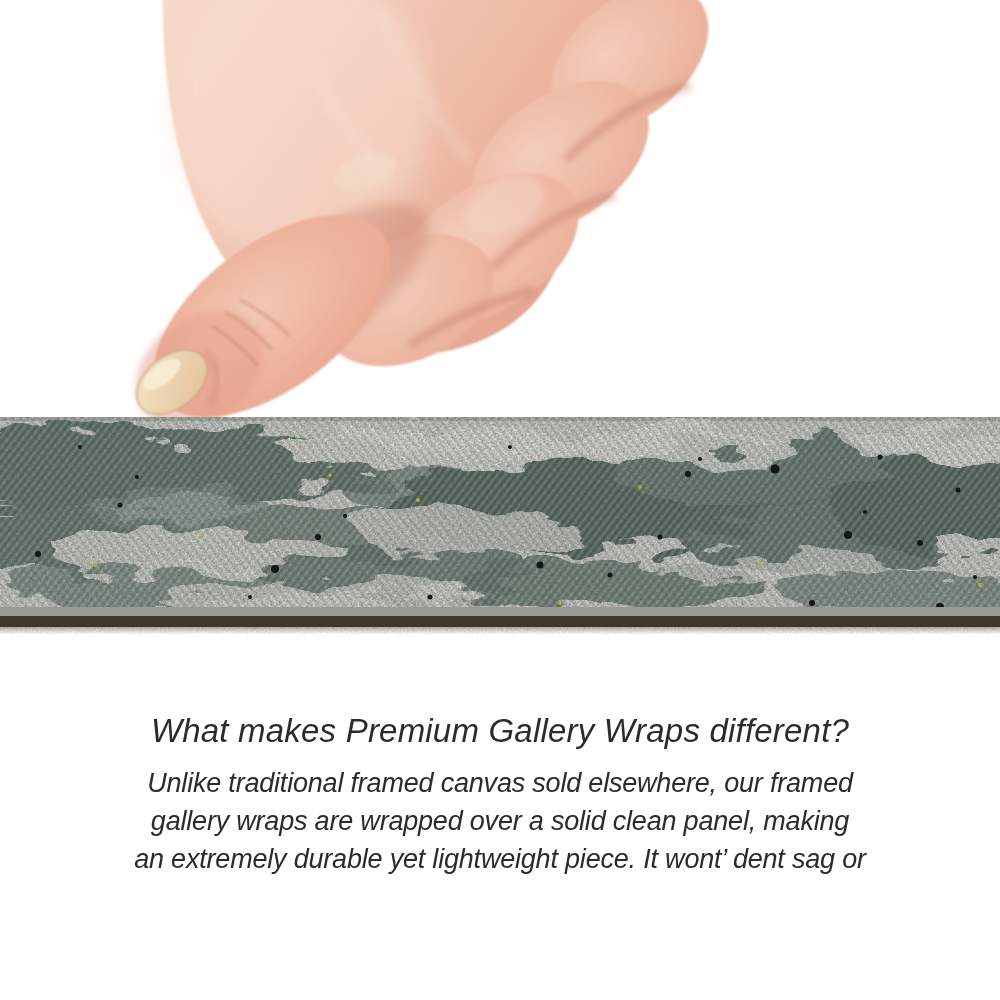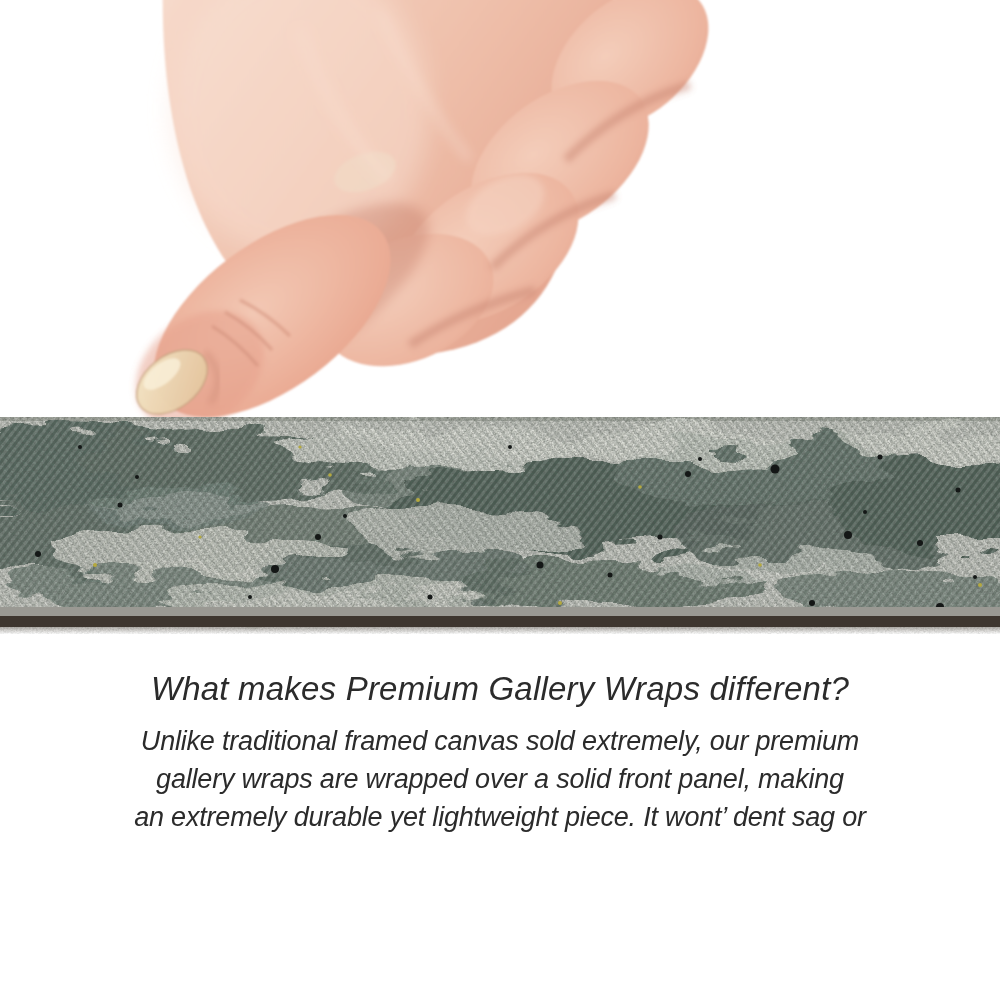--- a/index.html
+++ b/index.html
@@ -19,21 +19,21 @@
   }
   .canvas-strip {
     position: absolute;
     top: 417px; left: 0;
     width: 1000px; height: 217px;
     z-index: 2;
   }
   .canvas-strip svg { display: block; width: 1000px; height: 217px; }
   .copy {
     position: absolute;
-    top: 668px; left: 0;
+    top: 710px; left: 0;
     width: 1000px;
     text-align: center;
     color: #2b2b2b;
     font-style: italic;
     z-index: 3;
   }
   .copy h2 {
     margin: 0 0 12px 0;
     font-size: 33px;
     font-weight: 500;
@@ -231,18 +231,18 @@
       </g>
 
       <rect y="190" width="1000" height="11" fill="#9a9993"></rect>
       <rect y="199" width="1000" height="11" fill="#3e362f"></rect>
       <rect y="210" width="1000" height="7" fill="url(#edgeFade)" opacity="0.7"></rect>
     </svg>
   </div>
 
   <div class="copy">
     <h2>What makes Premium Gallery Wraps different?</h2>
-    <p>Unlike traditional framed canvas sold extremely, our premium</p>
-    <p>gallery wraps are wrapped over a solid front panel, making</p>
+    <p>Unlike traditional framed canvas sold elsewhere, our framed</p>
+    <p>gallery wraps are wrapped over a solid clean panel, making</p>
     <p>an extremely durable yet lightweight piece. It wont’ dent sag or</p>
   </div>
 
 </div>
 
 </body></html>

